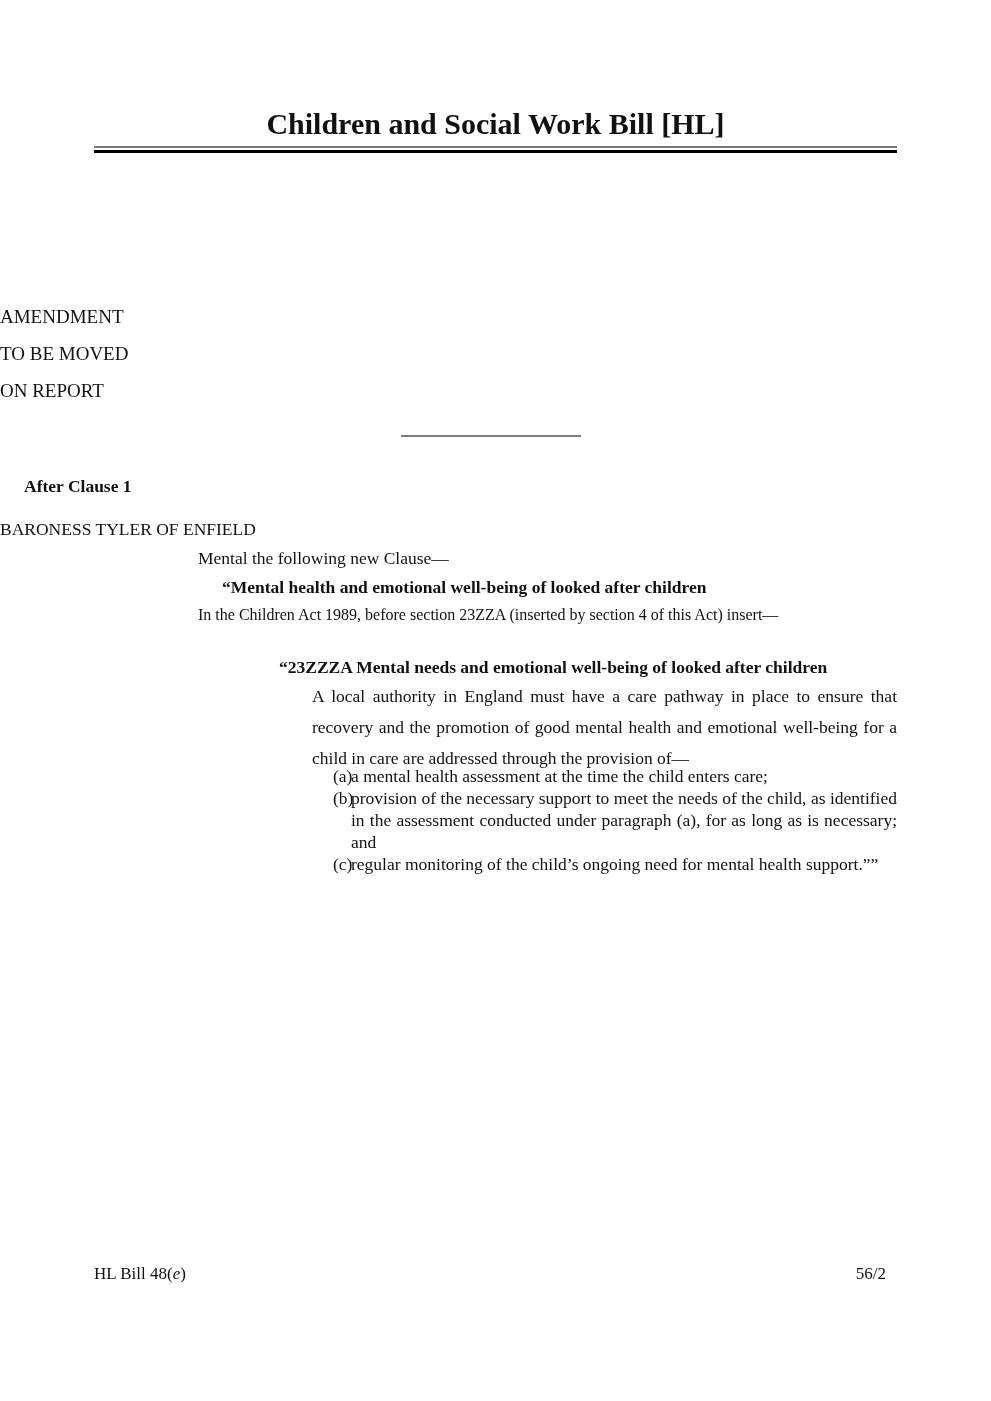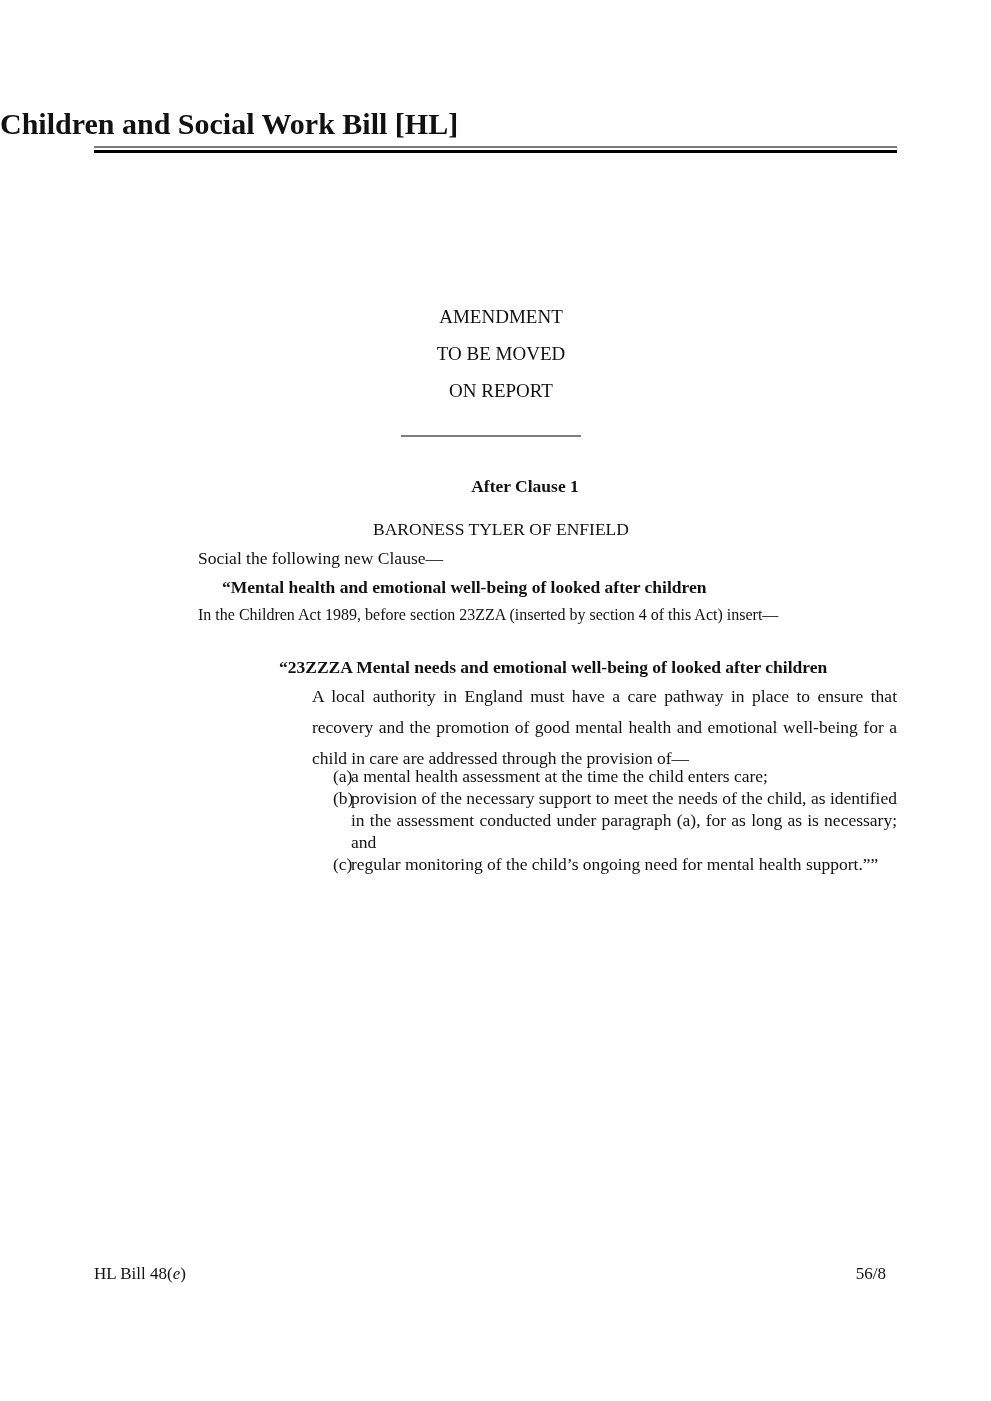--- a/index.html
+++ b/index.html
@@ -1,22 +1,22 @@
 <!DOCTYPE html>
 <html><head>
 <meta charset="utf-8">
 <style>
   html, body { margin: 0; padding: 0; background: #ffffff; }
   body { width: 991px; height: 1401px; position: relative; overflow: hidden;
          font-family: "Liberation Serif", "DejaVu Serif", serif; color: #111; }
   .abs { position: absolute; white-space: nowrap; }
-  .title { left: 0; width: 991px; top: 106px; font-size: 30px; font-weight: bold; line-height: 36px; }
+  .title { left: 0; width: 991px; top: 106px; text-align: center; font-size: 30px; font-weight: bold; line-height: 36px; }
   .rule-thin { left: 94px; width: 803px; top: 146px; height: 2px; background: #7a7a7a; }
   .rule-thick { left: 94px; width: 803px; top: 150px; height: 3px; background: #000; }
-  .center { left: 12px; width: 978px; text-align: center; }
+  .center { left: 0; width: 978px; }
   .stage { font-size: 19px; line-height: 24px; }
   .sep { left: 401px; width: 180px; top: 435px; height: 2px; background: #7d7d7d; }
   .t17 { font-size: 17.5px; line-height: 22px; }
   .bold { font-weight: bold; padding-left: 24px; }
   .para { left: 198px; width: 699px; text-align: justify; font-size: 16px; line-height: 20.5px; white-space: normal; }
   .para.last-line-left { text-align-last: left; }
   .body23 { left: 312px; width: 585px; text-align: justify; font-size: 17.5px; line-height: 31px; white-space: normal; }
   .item { left: 333px; width: 564px; font-size: 17.5px; line-height: 21.8px; white-space: normal; }
   .item .lbl { position: absolute; left: 0; top: 0; }
   .item .txt { display: block; margin-left: 18px; text-align: justify; text-align-last: left; }
@@ -31,21 +31,21 @@
 
 <div class="abs center stage" style="top:305px">AMENDMENT</div>
 <div class="abs center stage" style="top:342px">TO BE MOVED</div>
 <div class="abs center stage" style="top:379px">ON REPORT</div>
 
 <div class="abs sep"></div>
 
 <div class="abs center t17 bold" style="top:475px">After Clause 1</div>
 <div class="abs center t17" style="top:518px">BARONESS TYLER OF ENFIELD</div>
 
-<div class="abs t17" style="left:198px; top:547px">Social the following new Clause—</div>
+<div class="abs t17" style="left:198px; top:547px">Mental the following new Clause—</div>
 <div class="abs t17 bold" style="left:198px; top:576px">“Mental health and emotional well-being of looked after children</div>
 
 <div class="abs para last-line-left" style="top:605px">In the Children Act 1989, before section 23ZZA (inserted by section 4 of this Act) insert—</div>
 
 <div class="abs t17 bold" style="left:255px; top:656px">“23ZZZA Mental needs and emotional well-being of looked after children</div>
 
 <div class="abs body23 last-line-left" style="top:681px; text-align-last:left;">A local authority in England must have a care pathway in place to ensure that recovery and the promotion of good mental health and emotional well-being for a child in care are addressed through the provision of—</div>
 
 <div class="abs item" style="top:766px">
   <span class="lbl">(a)</span>
@@ -54,13 +54,13 @@
 <div class="abs item" style="top:788px">
   <span class="lbl">(b)</span>
   <span class="txt">provision of the necessary support to meet the needs of the child, as identified in the assessment conducted under paragraph (a), for as long as is necessary; and</span>
 </div>
 <div class="abs item" style="top:854px">
   <span class="lbl">(c)</span>
   <span class="txt">regular monitoring of the child’s ongoing need for mental health support.””</span>
 </div>
 
 <div class="abs footer" style="left:94px"><span>HL Bill 48(</span><i>e</i><span>)</span></div>
-<div class="abs footer" style="right:105px; text-align:right;">56/8</div>
+<div class="abs footer" style="right:105px; text-align:right;">56/2</div>
 
 </body></html>

